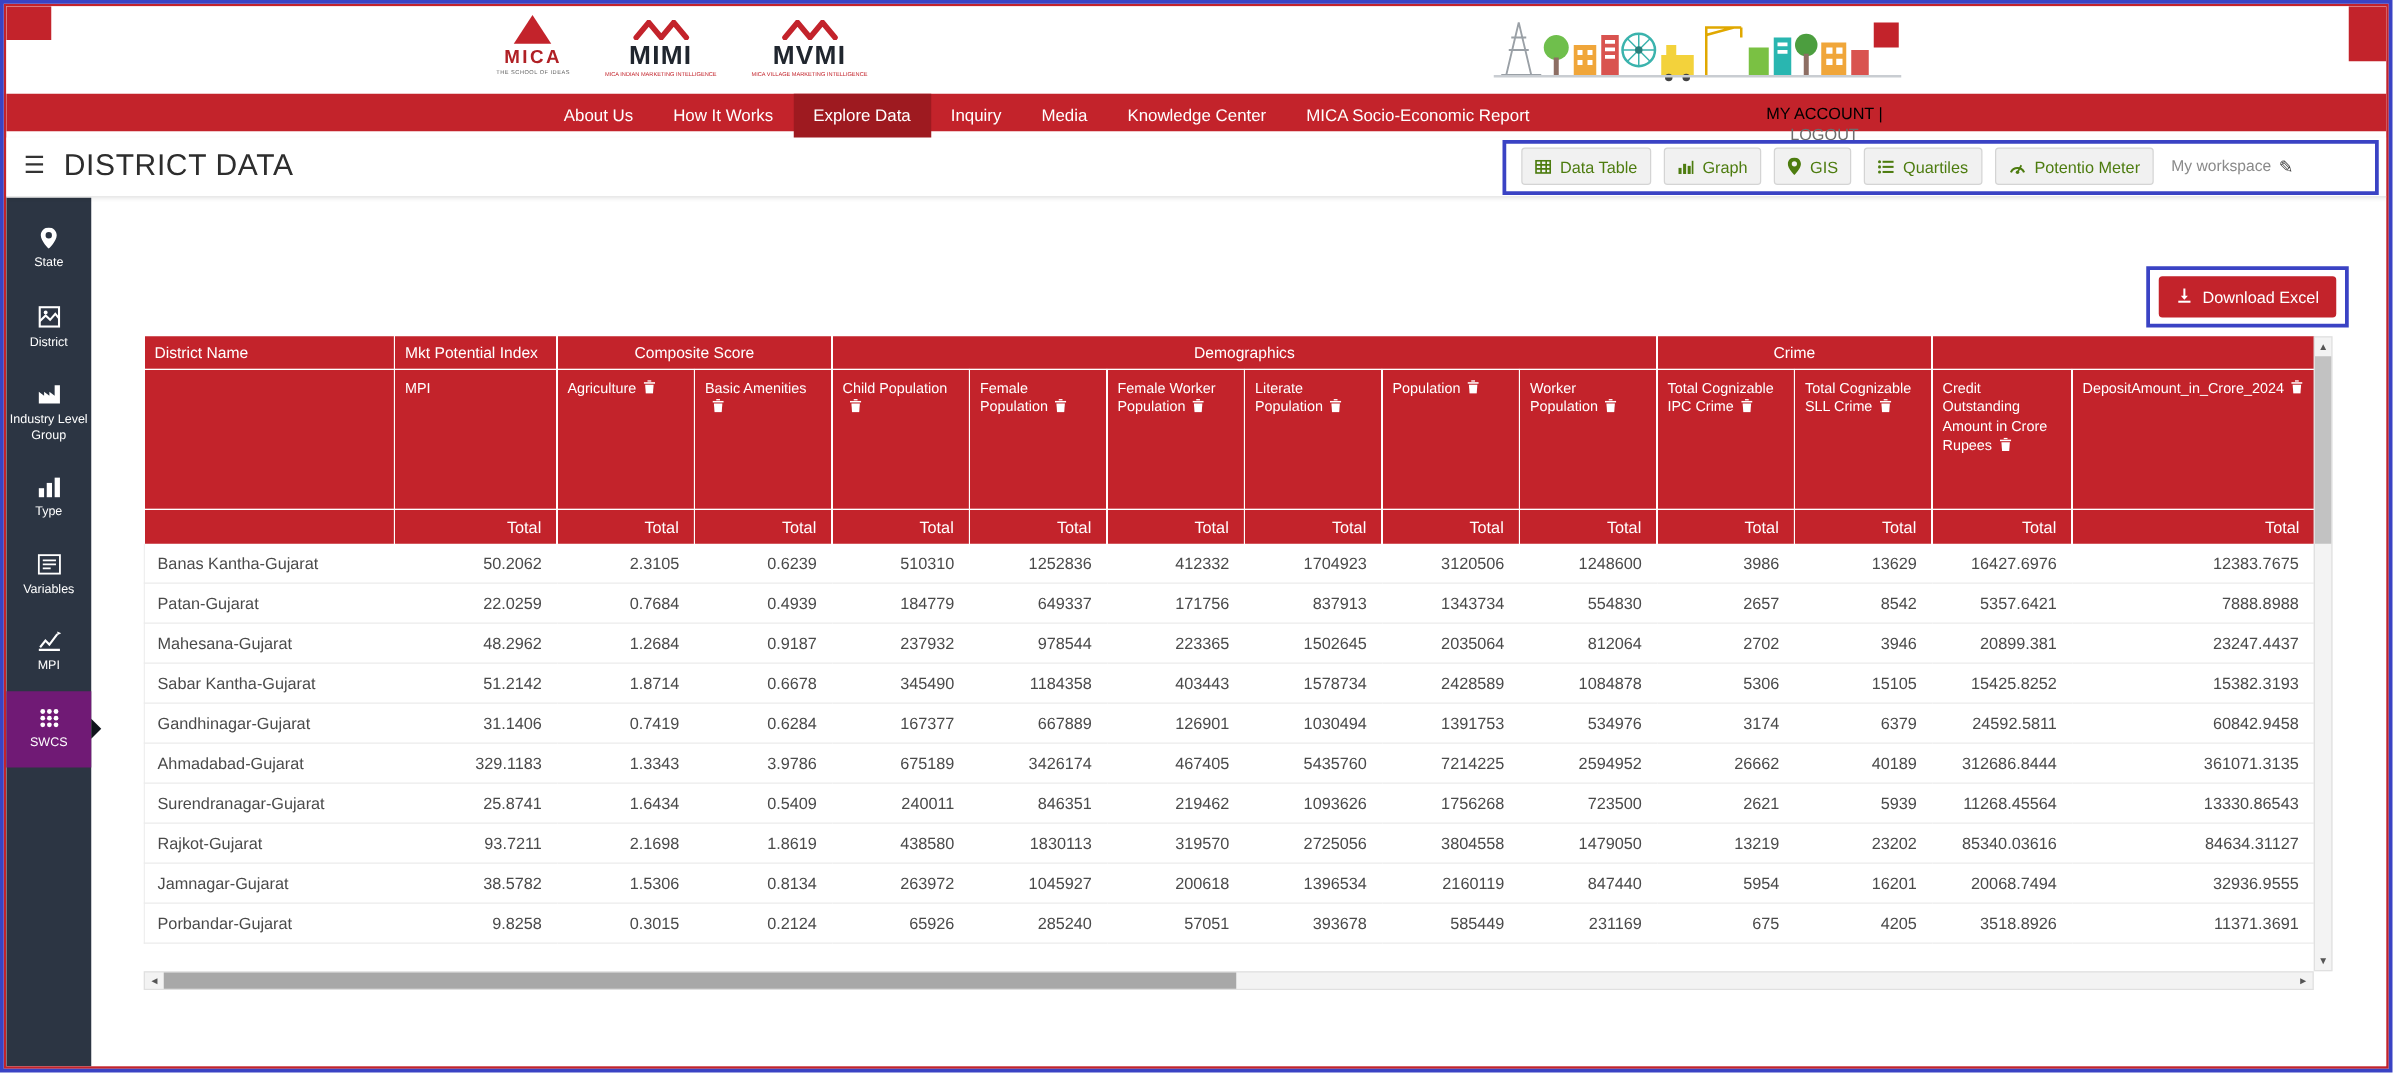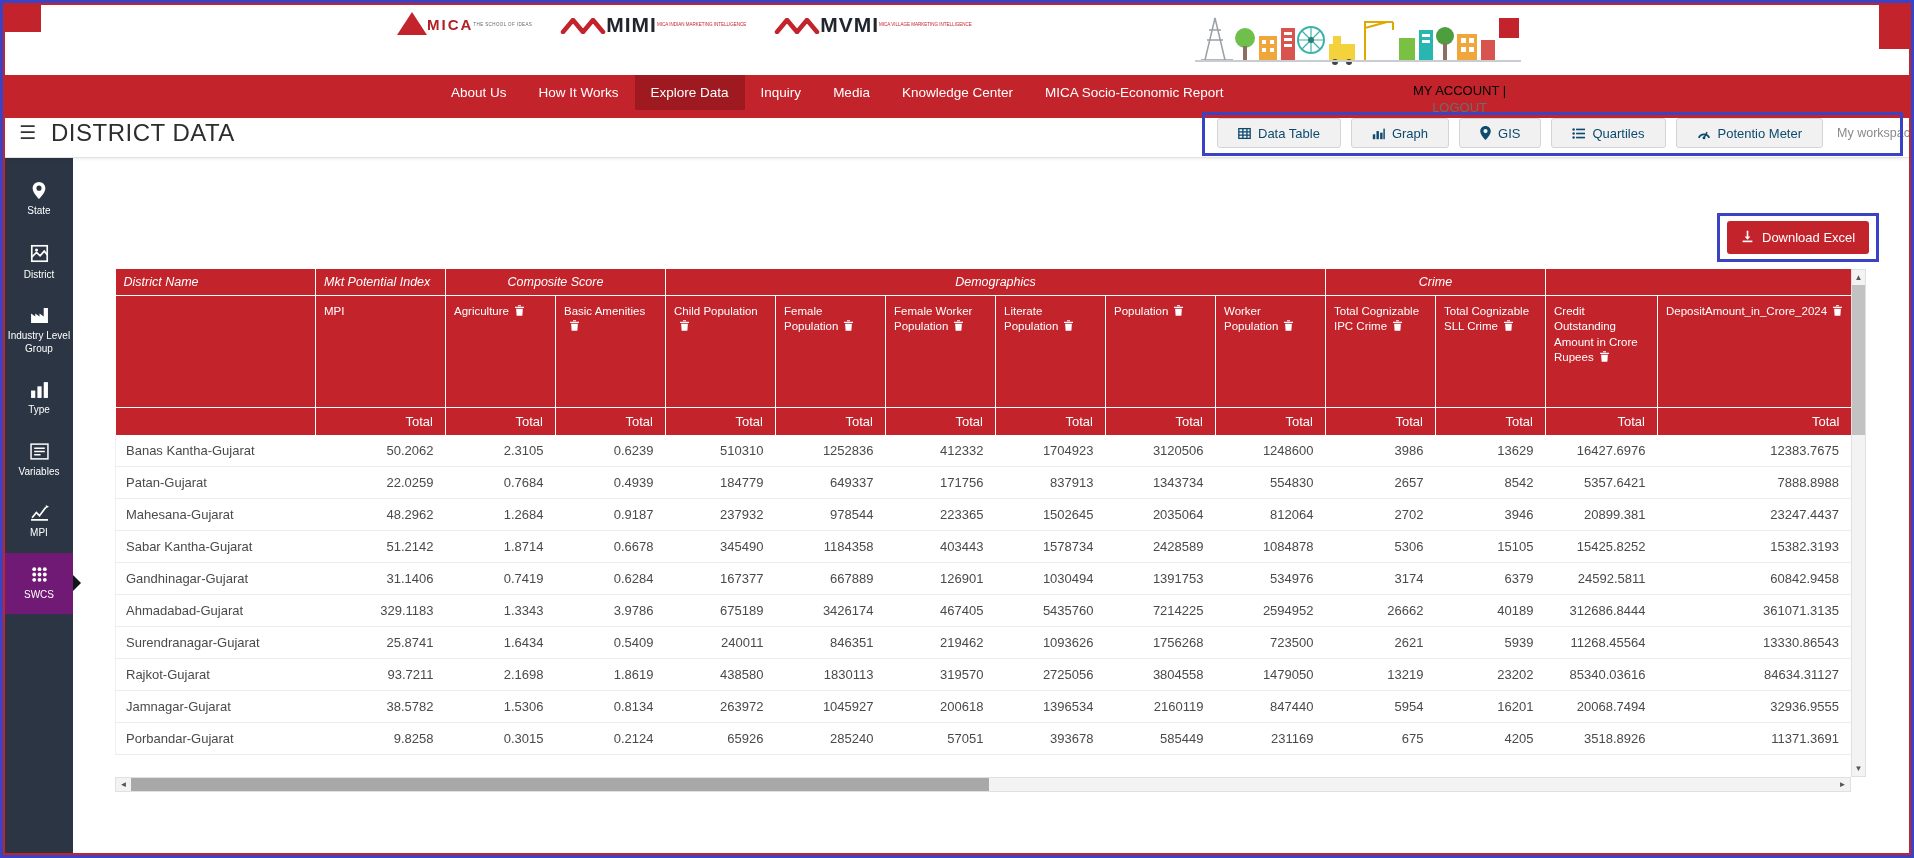--- a/index.html
+++ b/index.html
@@ -7,45 +7,45 @@
        font-family:"Liberation Sans","DejaVu Sans",sans-serif;}
   .frame-blue{position:absolute;inset:0;border:3px solid #3a43c4;box-sizing:border-box;pointer-events:none;z-index:60;}
   .page{position:absolute;inset:3px;border:2px solid #c3232b;box-sizing:border-box;background:#fff;overflow:hidden;}
 
   
   .header{position:absolute;left:0;top:0;right:0;height:70px;background:#fff;}
   .corner{position:absolute;background:#c3232b;}
   .corner.tl{left:0;top:0;width:36px;height:27px;}
   .corner.tr{right:0;top:0;width:30px;height:44px;}
   .logos{position:absolute;left:392px;top:7px;display:flex;align-items:flex-start;gap:28px;}
-  .logo{display:flex;flex-direction:row;align-items:center;cursor:pointer;justify-content:space-between;}
+  .logo{display:flex;flex-direction:column;align-items:center;cursor:pointer;justify-content:space-between;}
   .mica-tri{width:0;height:0;border-left:15px solid transparent;border-right:15px solid transparent;border-bottom:23px solid #c3232b;}
   .mica-name{font-size:15px;font-weight:700;color:#b02025;letter-spacing:2px;margin-top:2px;}
   .logo-tag{font-size:4.5px;color:#666;margin-top:1px;letter-spacing:.4px;white-space:nowrap;}
   .logo-name{font-size:21px;font-weight:800;color:#20262e;letter-spacing:1px;line-height:1;margin-top:2px;}
   .logo-tag-red{font-size:4.5px;color:#c3232b;margin-top:2px;white-space:nowrap;}
   .zig{margin-top:4px;}
   .illustration{position:absolute;left:1188px;top:5px;}
 
   
-  .nav{position:absolute;left:0;top:70px;right:0;height:43px;background:#c3232b;z-index:5;}
+  .nav{position:absolute;left:0;top:70px;right:0;height:30px;background:#c3232b;z-index:5;}
   .nav-items{position:absolute;left:430px;top:0;height:35px;display:flex;align-items:stretch;}
   .nav-item{display:flex;align-items:center;padding:0 16px;color:#fff;font-size:13.5px;cursor:pointer;white-space:nowrap;}
   .nav-item.active{background:#9e1a20;}
   .account{position:absolute;left:1408px;top:7px;text-align:center;line-height:17px;z-index:6;}
   .account .l1{color:#000000;font-size:13px;cursor:pointer;}
   .account .l2{color:#6d6d6d;font-size:13px;cursor:pointer;}
 
   
   .toolbar{position:absolute;left:0;top:105px;right:0;height:47px;background:#fff;border-bottom:1px solid #e2e2e2;box-shadow:0 1px 3px rgba(0,0,0,.08);z-index:4;}
   .burger{position:absolute;left:14px;top:11px;font-size:19px;color:#333;cursor:pointer;}
   .page-title{position:absolute;left:46px;top:9px;font-size:24px;color:#2d2d2d;letter-spacing:.5px;font-weight:500;}
   .toolbar-right{position:absolute;left:1212px;top:8px;display:flex;align-items:center;}
   .view-group{display:flex;gap:10px;}
-  .view-btn{display:inline-flex;align-items:center;gap:7px;background:#f1f1f1;border:1px solid #d4d4d4;border-radius:3px;color:#0c4a6e;font-size:13px;padding:0 20px;height:30px;font-family:inherit;cursor:pointer;white-space:nowrap;}
+  .view-btn{display:inline-flex;align-items:center;gap:7px;background:#f1f1f1;border:1px solid #d4d4d4;border-radius:3px;color:#4d7c0f;font-size:13px;padding:0 10px;height:30px;font-family:inherit;cursor:pointer;white-space:nowrap;}
   .view-btn .vicon{display:inline-flex;}
   .workspace{display:inline-flex;align-items:center;gap:6px;color:#8a8a8a;font-size:12.5px;margin-left:14px;cursor:pointer;white-space:nowrap;text-align:right;}
   .workspace .pencil{color:#444;font-size:14px;font-style:normal;}
 
   
   .sidebar{position:absolute;left:0;top:152px;bottom:0;width:68px;background:#2c3543;z-index:3;padding-top:12px;box-sizing:border-box;}
   .side-item{position:relative;display:flex;flex-direction:column;align-items:center;gap:6px;padding:13px 2px;cursor:pointer;}
   .side-item .sicon{display:inline-flex;color:#fff;}
   .side-item .slabel{color:#fff;font-size:10px;text-align:center;line-height:1.25;}
   .side-item.active{background:#701a75;}
@@ -55,21 +55,21 @@
   .content{position:absolute;left:68px;top:152px;right:0;bottom:0;background:#fff;}
   .download-btn{position:absolute;left:1654px;top:64px;height:33px;display:inline-flex;align-items:center;gap:8px;background:#c3232b;color:#fff;border:none;border-radius:3px;font-size:13px;padding:0 14px;font-family:inherit;cursor:pointer;}
   .annotation{position:absolute;border:3px solid #3a43c4;box-sizing:border-box;pointer-events:none;z-index:20;background:transparent;}
 
   
   .table-wrap{position:absolute;left:42px;top:112px;width:1736px;}
   table.grid{border-collapse:collapse;table-layout:fixed;width:1736px;}
   .grid th,.grid td{box-sizing:border-box;overflow:hidden;}
   .grid thead th{background:#c3232b;color:#fff;font-weight:400;border-right:1px solid rgba(255,255,255,.55);}
   .grid thead th:last-child{border-right:none;}
-  .group-row th{height:26px;font-size:12.5px;padding:2px 8px;text-align:center;border-bottom:1px solid rgba(255,255,255,.3);white-space:nowrap;font-style:italic;}
+  .group-row th{height:26px;font-size:12.5px;padding:2px 8px;text-align:center;border-bottom:1px solid rgba(255,255,255,.3);white-space:nowrap;}
   .group-row th.al{text-align:left;}
   .col-row th{height:112px;vertical-align:top;text-align:left;font-size:11.5px;padding:8px 8px;line-height:1.35;}
   .total-row td{background:#c3232b;color:#fff;font-size:13px;text-align:right;padding:6px 12px;border-right:1px solid rgba(255,255,255,.55);border-top:1px solid rgba(255,255,255,.4);white-space:nowrap;}
   .total-row td:last-child{border-right:none;}
   .grid tbody tr.data-row td{font-size:13px;color:#4a4a4a;padding:8px 12px;border-bottom:1px solid #ececec;text-align:right;background:#fff;white-space:nowrap;}
   .grid tbody tr.data-row td:first-child{text-align:left;padding-left:10px;border-left:1px solid #efefef;}
   .grid tbody tr.data-row td:last-child{border-right:1px solid #efefef;}
   .trash{display:inline-block;margin-left:6px;color:#fff;vertical-align:-1px;cursor:pointer;}
 
   

